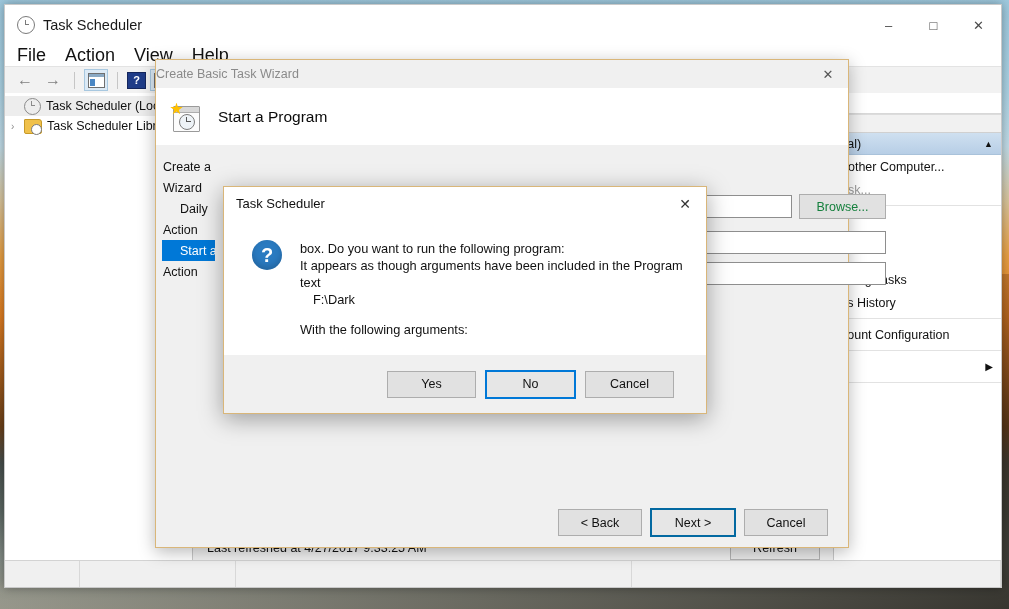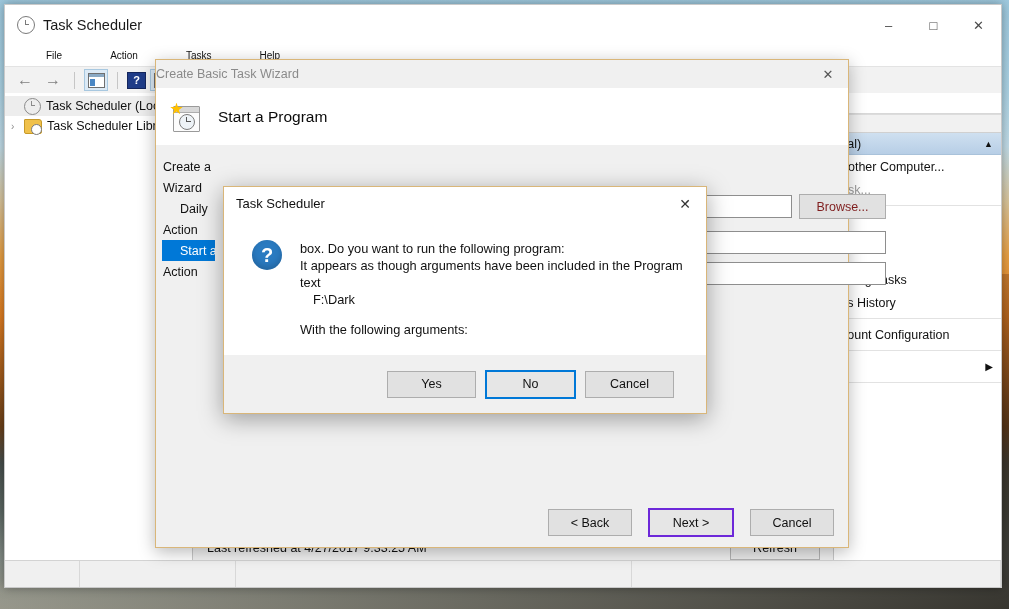--- a/index.html
+++ b/index.html
@@ -32,21 +32,21 @@
   .titlebar .app-icon{width:16px;height:16px;margin-left:12px;margin-right:8px;
     border-radius:50%;border:1.6px solid #7a7a7a;position:relative;background:#fff;}
   .titlebar .app-icon:before{content:"";position:absolute;left:6.5px;top:2.5px;width:1.4px;height:5px;background:#7a7a7a;}
   .titlebar .app-icon:after{content:"";position:absolute;left:7px;top:7px;width:4px;height:1.4px;background:#7a7a7a;}
   .titlebar .title{font-size:14.5px;color:#1a1a1a;}
   .wincontrols{position:absolute;right:0;top:0;height:40px;display:flex;}
   .wincontrols div{width:45px;height:40px;display:flex;align-items:center;justify-content:center;
     color:#4a4a4a;font-size:13px;}
 
   .menubar{height:21px;background:#ffffff;display:flex;align-items:center;padding-left:12px;gap:19px;}
-  .menubar span{font-size:10px;color:#111;margin-left:29px;}
+  .menubar span{font-size:18px;color:#111;}
 
   .toolbar{height:26px;background:#f2f2f2;border-top:1px solid #e3e3e3;border-bottom:1px solid #d4d4d4;
     display:flex;align-items:center;padding-left:8px;gap:4px;}
   .tb-arrow{width:24px;height:20px;display:flex;align-items:center;justify-content:center;
     color:#808080;font-size:16px;line-height:1;}
   .tb-sep{width:1px;height:17px;background:#c6c6c6;margin:0 5px;}
   .tb-btn{width:22px;height:20px;border:1px solid #a8c8e0;background:#dceaf6;
     display:flex;align-items:center;justify-content:center;}
   .tb-glyph{width:15px;height:13px;background:#fff;border:1px solid #6f6f6f;position:relative;}
   .tb-glyph:before{content:"";position:absolute;left:0;top:0;right:0;height:3px;background:#8aa9c4;}
@@ -114,27 +114,27 @@
   .wz-head .htxt{font-size:15.5px;color:#0b0b0b;}
 
   .wz-body{position:absolute;left:0;right:0;top:85px;bottom:49px;display:flex;background:#f0f0f0;}
   .wz-steps{width:53px;padding:11px 0 0 6px;}
   .wz-step{height:21px;display:flex;align-items:center;font-size:12.5px;color:#111;white-space:nowrap;padding-left:1px;}
   .wz-step.sub{padding-left:18px;}
   .wz-step.sel{background:#0078d7;color:#fff;padding-left:18px;width:60px;}
   .wz-right{flex:1;position:relative;background:#f0f0f0;}
   .wz-field{position:absolute;height:21px;background:#fff;border:1px solid #8e8e8e;}
   .wz-browse{position:absolute;width:85px;height:23px;background:#e1e1e1;border:1px solid #adadad;
-    font-size:12.5px;color:#7f1d1d;display:flex;align-items:center;justify-content:center;}
+    font-size:12.5px;color:#15803d;display:flex;align-items:center;justify-content:center;}
 
   .wz-footer{position:absolute;left:0;right:0;bottom:0;height:49px;background:#f0f0f0;
-    display:flex;align-items:center;justify-content:flex-end;padding-right:14px;gap:16px;}
+    display:flex;align-items:center;justify-content:flex-end;padding-right:20px;gap:8px;}
   .wz-btn{width:82px;height:25px;background:#e1e1e1;border:1px solid #adadad;font-size:12.5px;color:#111;
     display:flex;align-items:center;justify-content:center;}
-  .wz-btn.def{border:2px solid #6d28d9;background:#e6e6e6;}
+  .wz-btn.def{border:2px solid #0369a1;background:#e6e6e6;}
 
   
   #msgbox{position:absolute;left:223px;top:186px;width:482px;height:226px;
     background:#fff;border:1px solid #d9b679;box-shadow:0 5px 22px rgba(0,0,0,.35);}
   .mb-title{height:33px;display:flex;align-items:center;justify-content:space-between;padding-left:12px;}
   .mb-title .t{font-size:13px;color:#111;}
   .mb-close{width:42px;height:33px;display:flex;align-items:center;justify-content:center;color:#333;font-size:14px;}
   .mb-body{position:absolute;left:0;right:0;top:33px;bottom:58px;background:#fff;display:flex;padding:20px 18px 0 28px;}
   .mb-icon{width:30px;height:30px;border-radius:50%;background:#2a7ac0;color:#fff;flex:none;margin-right:18px;
     display:flex;align-items:center;justify-content:center;font-size:20px;font-weight:bold;
@@ -171,21 +171,21 @@
     <div class="wincontrols">
       <div>–</div>
       <div>□</div>
       <div class="cls">✕</div>
     </div>
   </div>
 
   <div class="menubar">
     <span>File</span>
     <span>Action</span>
-    <span>Tasks</span>
+    <span>View</span>
     <span>Help</span>
   </div>
 
   <div class="toolbar">
     <div class="tb-arrow">←</div>
     <div class="tb-arrow">→</div>
     <div class="tb-sep"></div>
     <div class="tb-btn">
       <div class="tb-glyph">
           <div class="pane l"></div>

